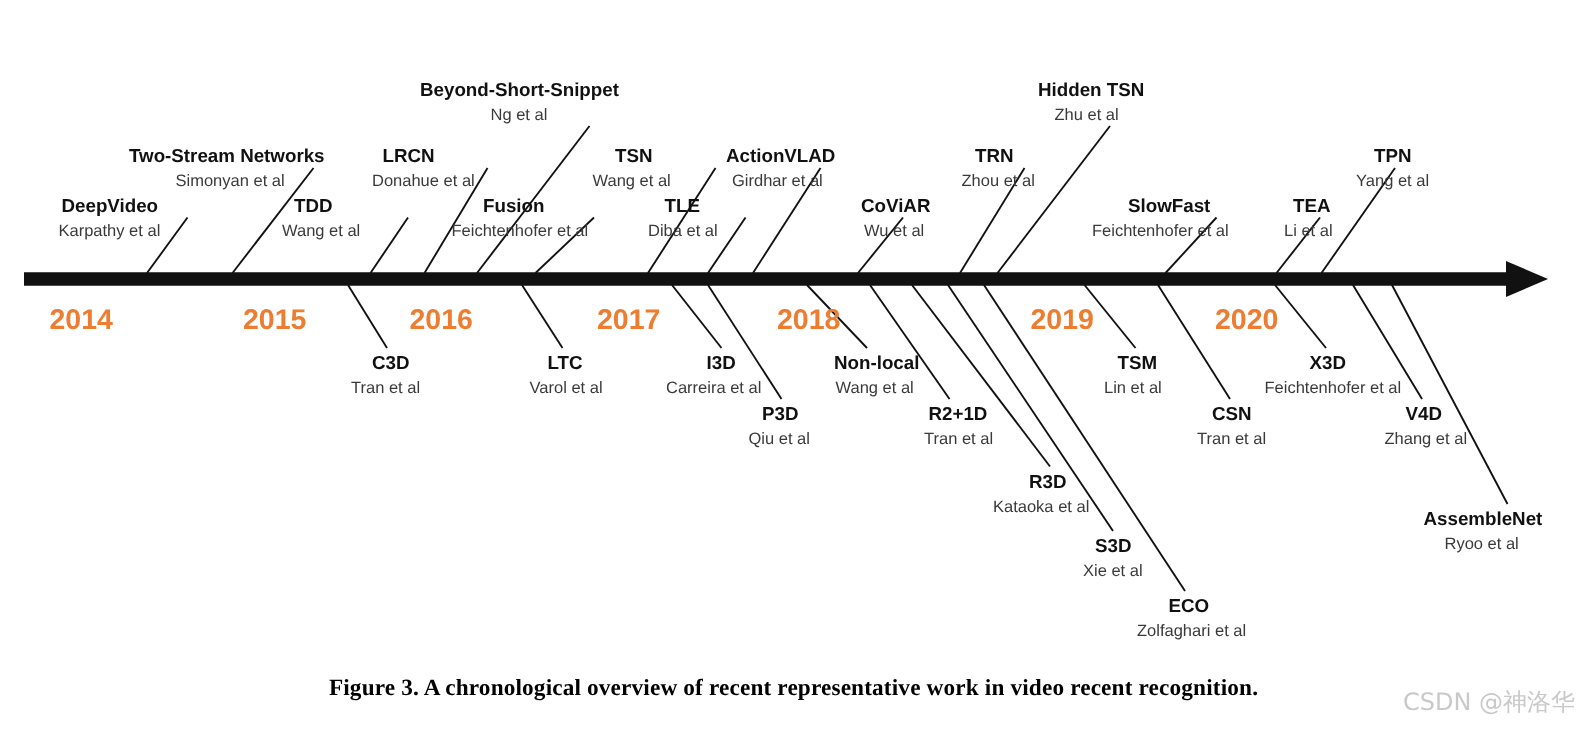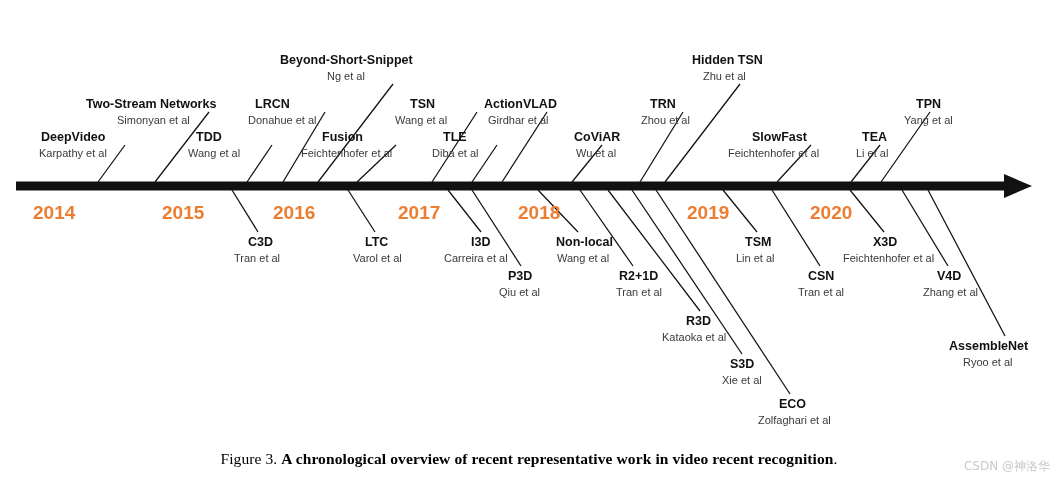--- a/index.html
+++ b/index.html
@@ -60,32 +60,32 @@
     left: 0;
     top: 450px;
     width: 1058px;
     text-align: center;
     font-family: "Liberation Serif", serif;
     font-size: 15.5px;
     color: #000000;
     letter-spacing: 0.1px;
   }
   .caption .cap-prefix {
-    font-weight: normal;
+    font-weight: bold;
     text-align: right;
   }
   .caption .cap-bold {
     font-weight: bold;
   }
   .watermark {
     position: absolute;
     right: 8px;
     top: 458px;
     font-family: "DejaVu Sans", sans-serif;
-    font-size: 12px;
+    font-size: 16px;
     color: #c9c9c9;
     white-space: nowrap;
   }
 </style>
 </head>
 <body>
 
 <div id="figure-root">
 
   <svg id="timeline-svg" viewBox="0 0 1058 486">

